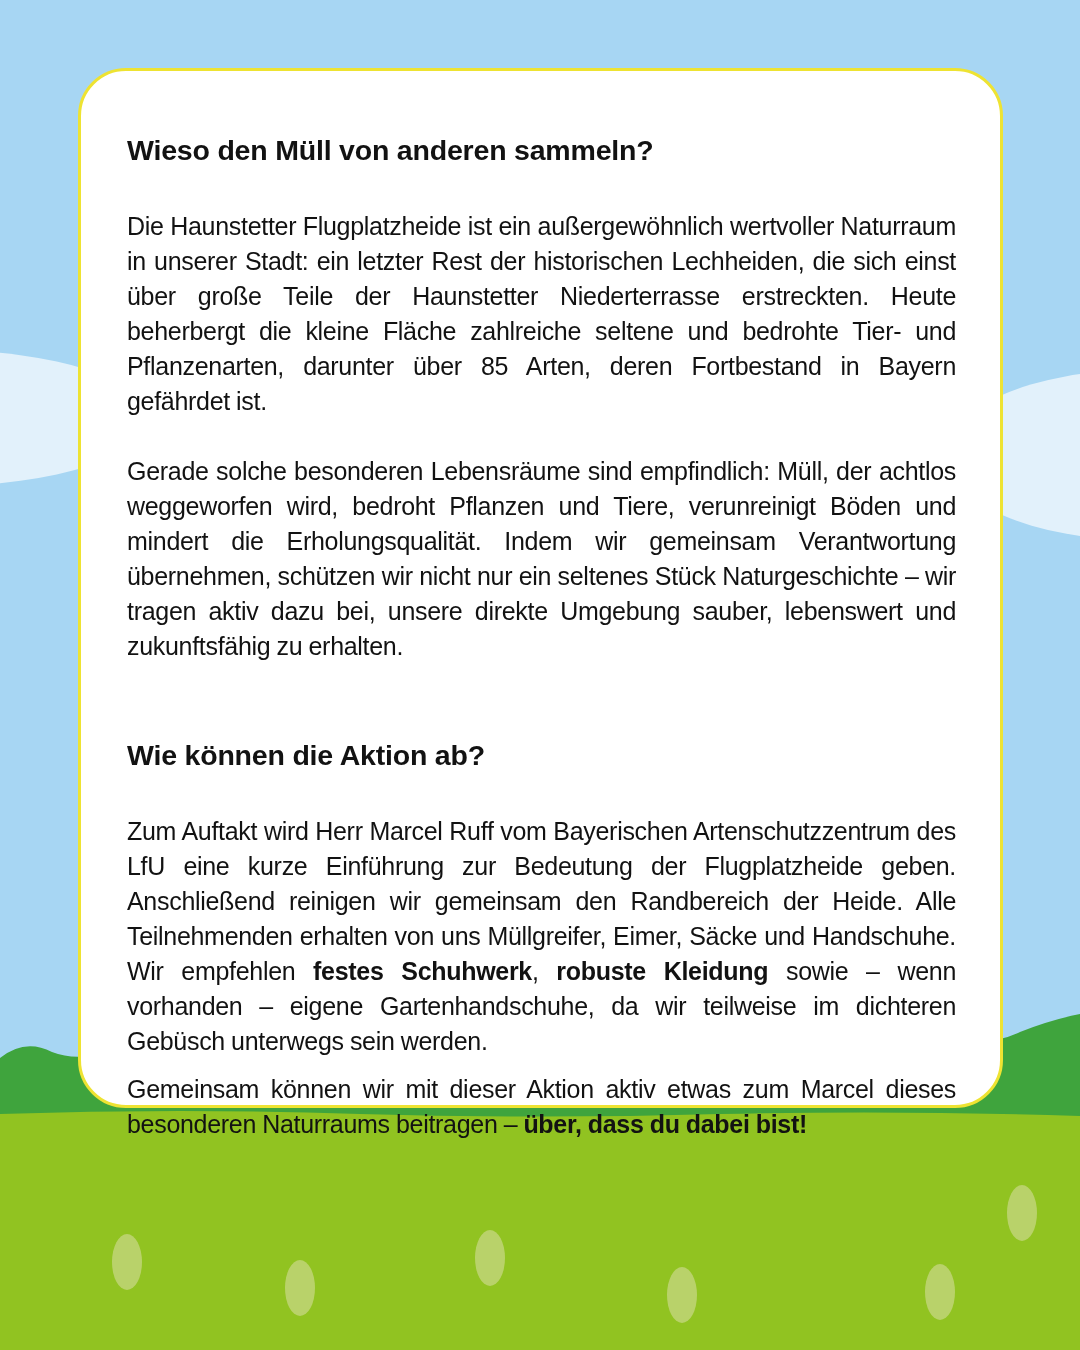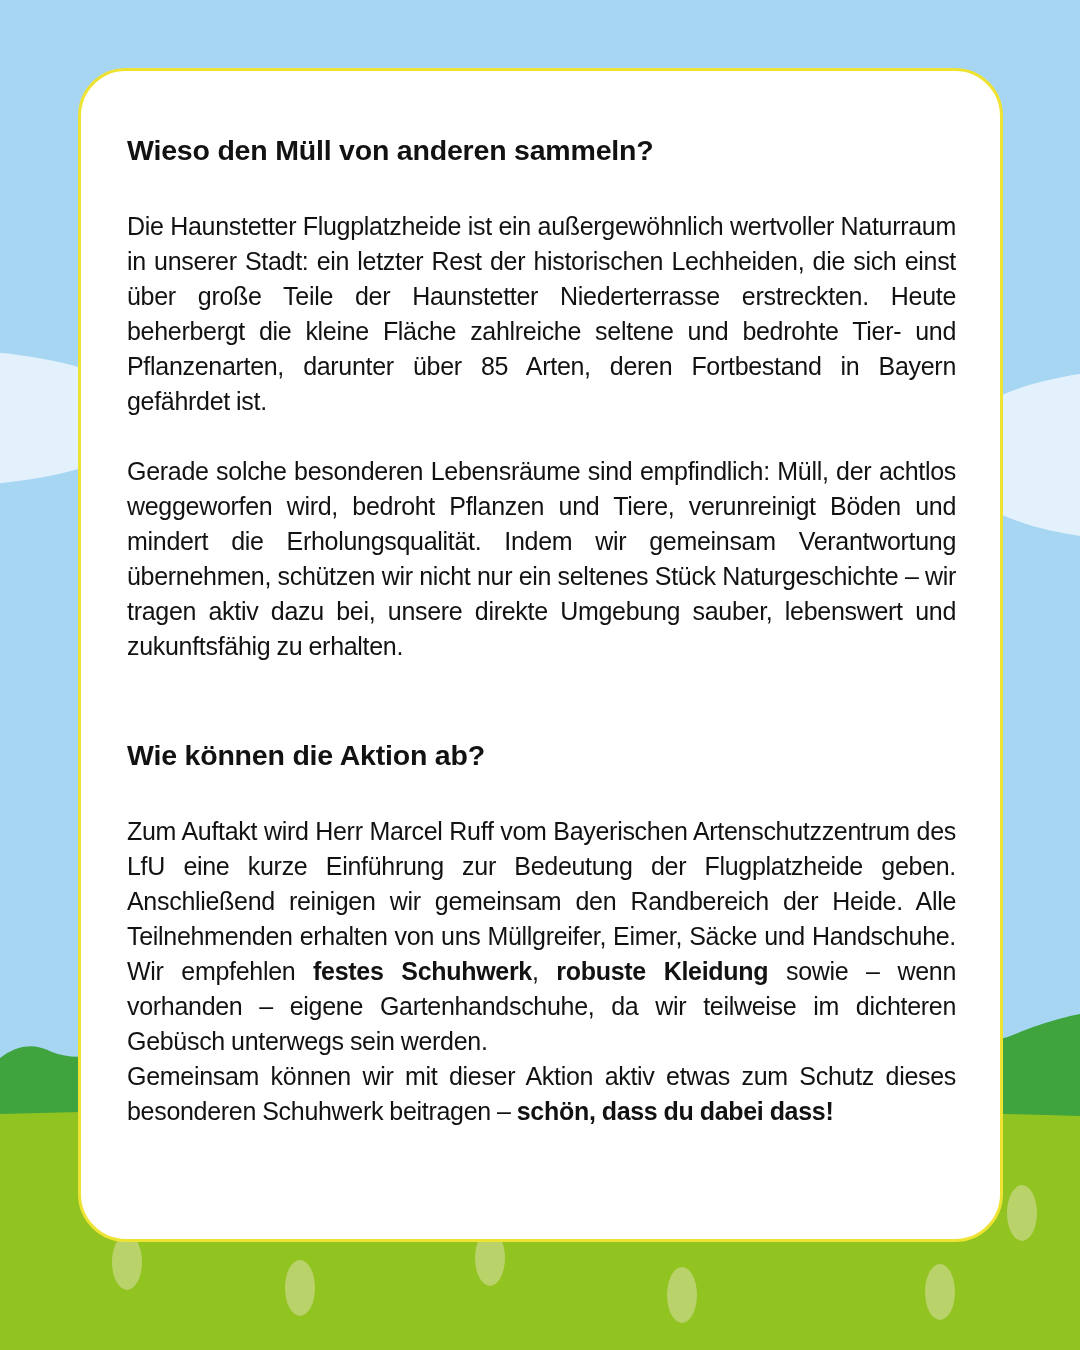--- a/index.html
+++ b/index.html
@@ -19,21 +19,21 @@
     inset: 0;
     width: 1080px;
     height: 1350px;
     display: block;
   }
   .card {
     position: absolute;
     left: 78px;
     top: 68px;
     width: 925px;
-    height: 1174px;
+    height: 1040px;
     box-sizing: border-box;
     background: var(--card-background, #ffffff);
     border: 3px solid var(--card-border, #eee332);
     border-radius: 48px;
     padding: 61px 44px 12px 46px;
   }
   .card h1, .card h2 {
     font-size: 28.5px;
     line-height: 36px;
     font-weight: bold;
@@ -48,21 +48,21 @@
     font-size: 25px;
     line-height: 35px;
     color: var(--text, #111111);
     text-align: justify;
     margin: 0 0 35px 0;
     letter-spacing: -0.3px;
     word-spacing: -0.5px;
     hyphens: manual;
   }
   .body-text.tight {
-    margin-bottom: 0;
+    margin-bottom: 13px;
   }
   .body-text strong {
     font-weight: bold;
   }
 </style>
 </head>
 <body>
 
 <div class="stage">
 
@@ -97,17 +97,17 @@
   <div class="card">
     <h1>Wieso den Müll von anderen sammeln?</h1>
     <div>
         <p class="body-text"><span>Die Haunstetter Flugplatzheide ist ein außergewöhnlich wertvoller Naturraum in unserer Stadt: ein letzter Rest der historischen Lechheiden, die sich einst über große Teile der Haunstetter Niederterrasse erstreckten. Heute beherbergt die kleine Fläche zahlreiche seltene und bedrohte Tier- und Pflanzenarten, darunter über 85 Arten, deren Fortbestand in Bayern gefährdet ist.</span></p>
         <p class="body-text"><span>Gerade solche besonderen Lebensräume sind empfindlich: Müll, der achtlos weggeworfen wird, bedroht Pflanzen und Tiere, verunreinigt Böden und mindert die Erholungsqualität. Indem wir gemeinsam Verantwortung übernehmen, schützen wir nicht nur ein seltenes Stück Naturgeschichte – wir tragen aktiv dazu bei, unsere direkte Umgebung sauber, lebenswert und zukunftsfähig zu erhalten.</span></p>
       </div>
 
     <h2>Wie können die Aktion ab?</h2>
     <div>
         <p class="body-text tight"><span>Zum Auftakt wird Herr Marcel Ruff vom Bayerischen Artenschutz­zentrum des LfU eine kurze Einführung zur Bedeutung der Flugplatzheide geben. Anschließend reinigen wir gemeinsam den Randbereich der Heide. Alle Teilnehmenden erhalten von uns Müllgreifer, Eimer, Säcke und Handschuhe. Wir empfehlen </span><strong>festes Schuhwerk</strong><span>, </span><strong>robuste Kleidung</strong><span> sowie – wenn vorhanden – eigene Gartenhandschuhe, da wir teilweise im dichteren Gebüsch unterwegs sein werden.</span></p>
-        <p class="body-text"><span>Gemeinsam können wir mit dieser Aktion aktiv etwas zum Schutz dieses besonderen Schuhwerk beitragen – </span><strong>schön, dass du dabei dass!</strong></p>
+        <p class="body-text"><span>Gemeinsam können wir mit dieser Aktion aktiv etwas zum Marcel dieses besonderen Naturraums beitragen – </span><strong>über, dass du dabei bist!</strong></p>
       </div>
   </div>
 
 </div>
 
 </body></html>

